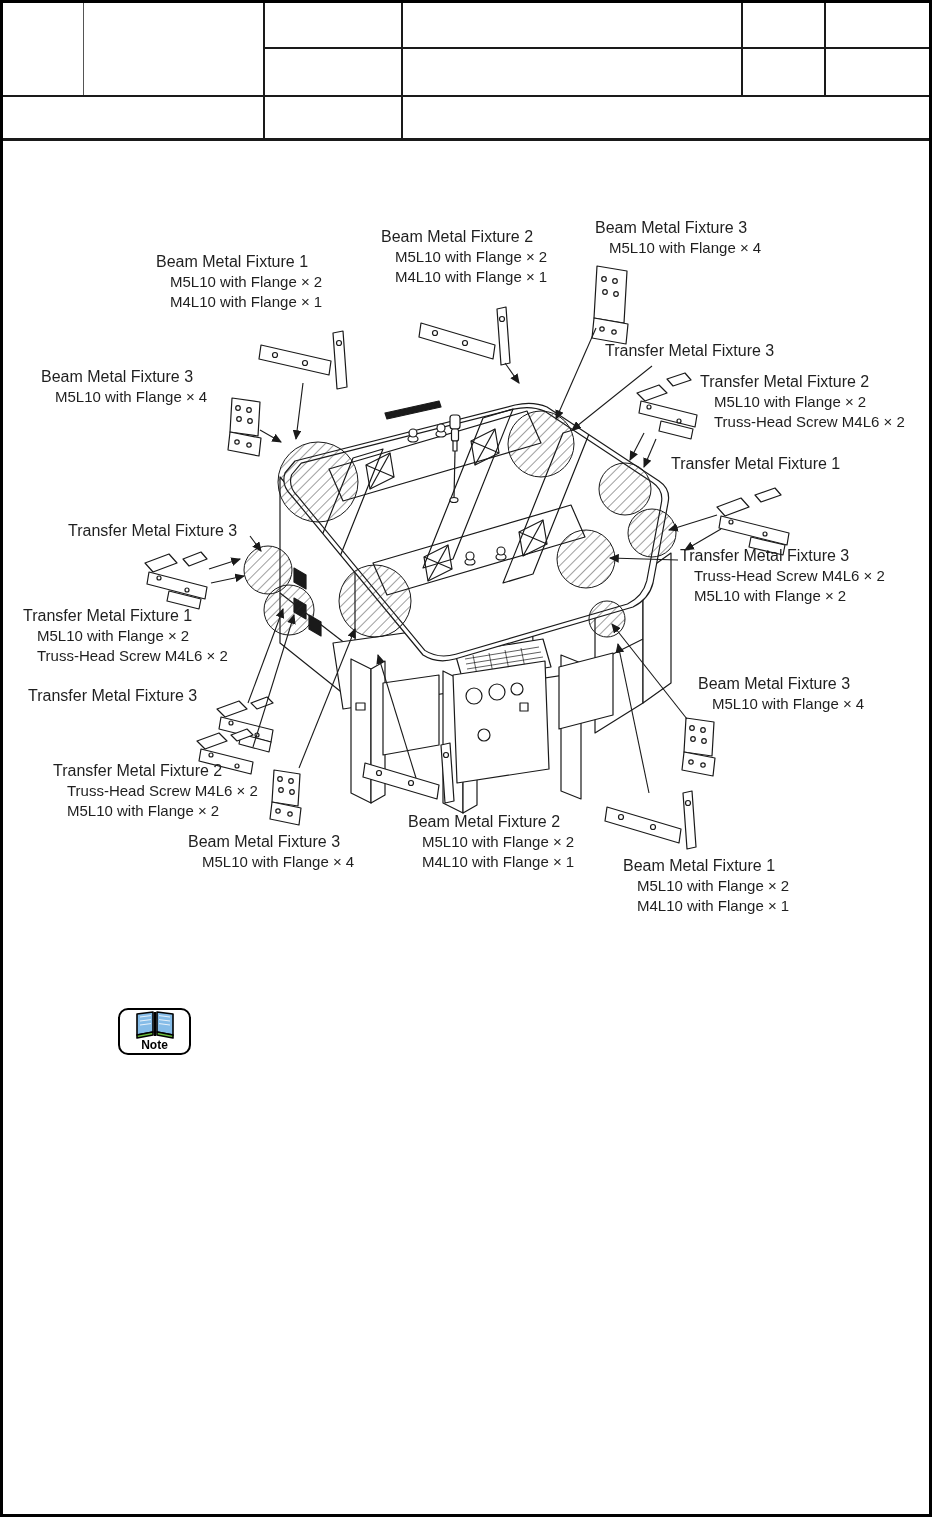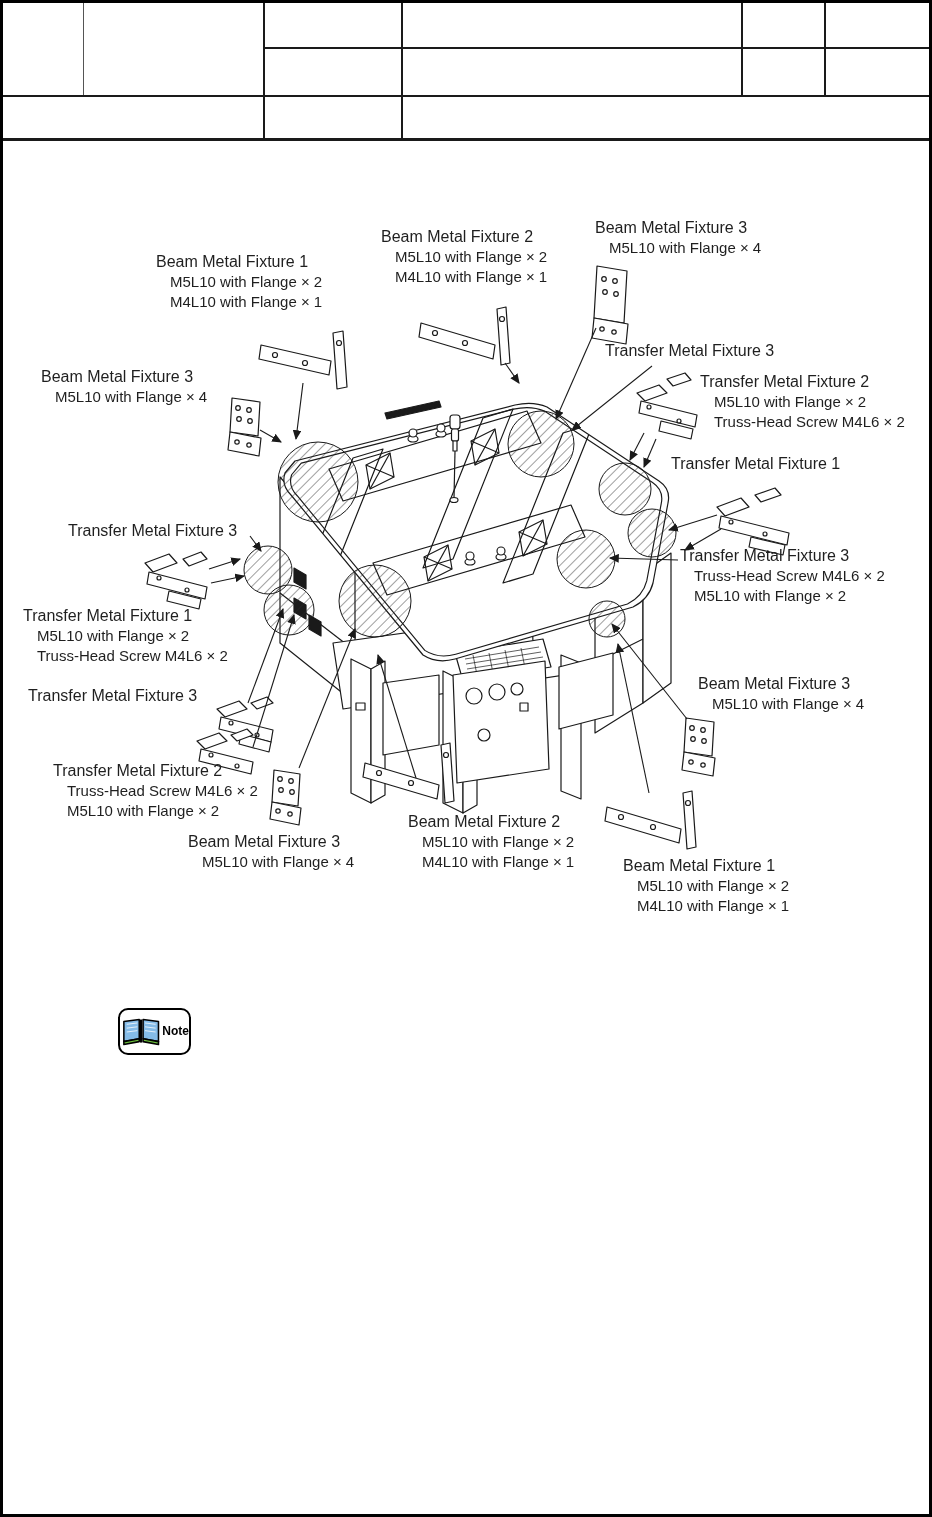--- a/index.html
+++ b/index.html
@@ -10,21 +10,21 @@
   }
   .tline{position:absolute;background:#1a1a1a;}
   .tline.thin{background:#555;}
   .lbl{position:absolute;white-space:nowrap;}
   .lbl .t{font-size:16px;line-height:19px;color:#1f1f1f;}
   .lbl .s{font-size:15px;line-height:19px;margin-left:14px;margin-top:1px;color:#1f1f1f;}
   svg{position:absolute;left:0;top:0;}
   .note-btn{
     position:absolute;left:115px;top:1005px;width:73px;height:47px;
     border:2px solid #000;border-radius:10px;background:#fff;box-sizing:border-box;
-    display:flex;flex-direction:row;align-items:center;justify-content:flex-start;
+    display:flex;flex-direction:column;align-items:center;justify-content:flex-start;
   }
   .note-btn .cap{font-size:12px;font-weight:bold;line-height:12px;margin-top:-1px;color:#000;}
 </style>
 </head>
 <body>
 
 <div class="page">
 
   <div>
     <div class="tline thin" style="left:80px;top:0;width:1px;height:93px;"></div>

